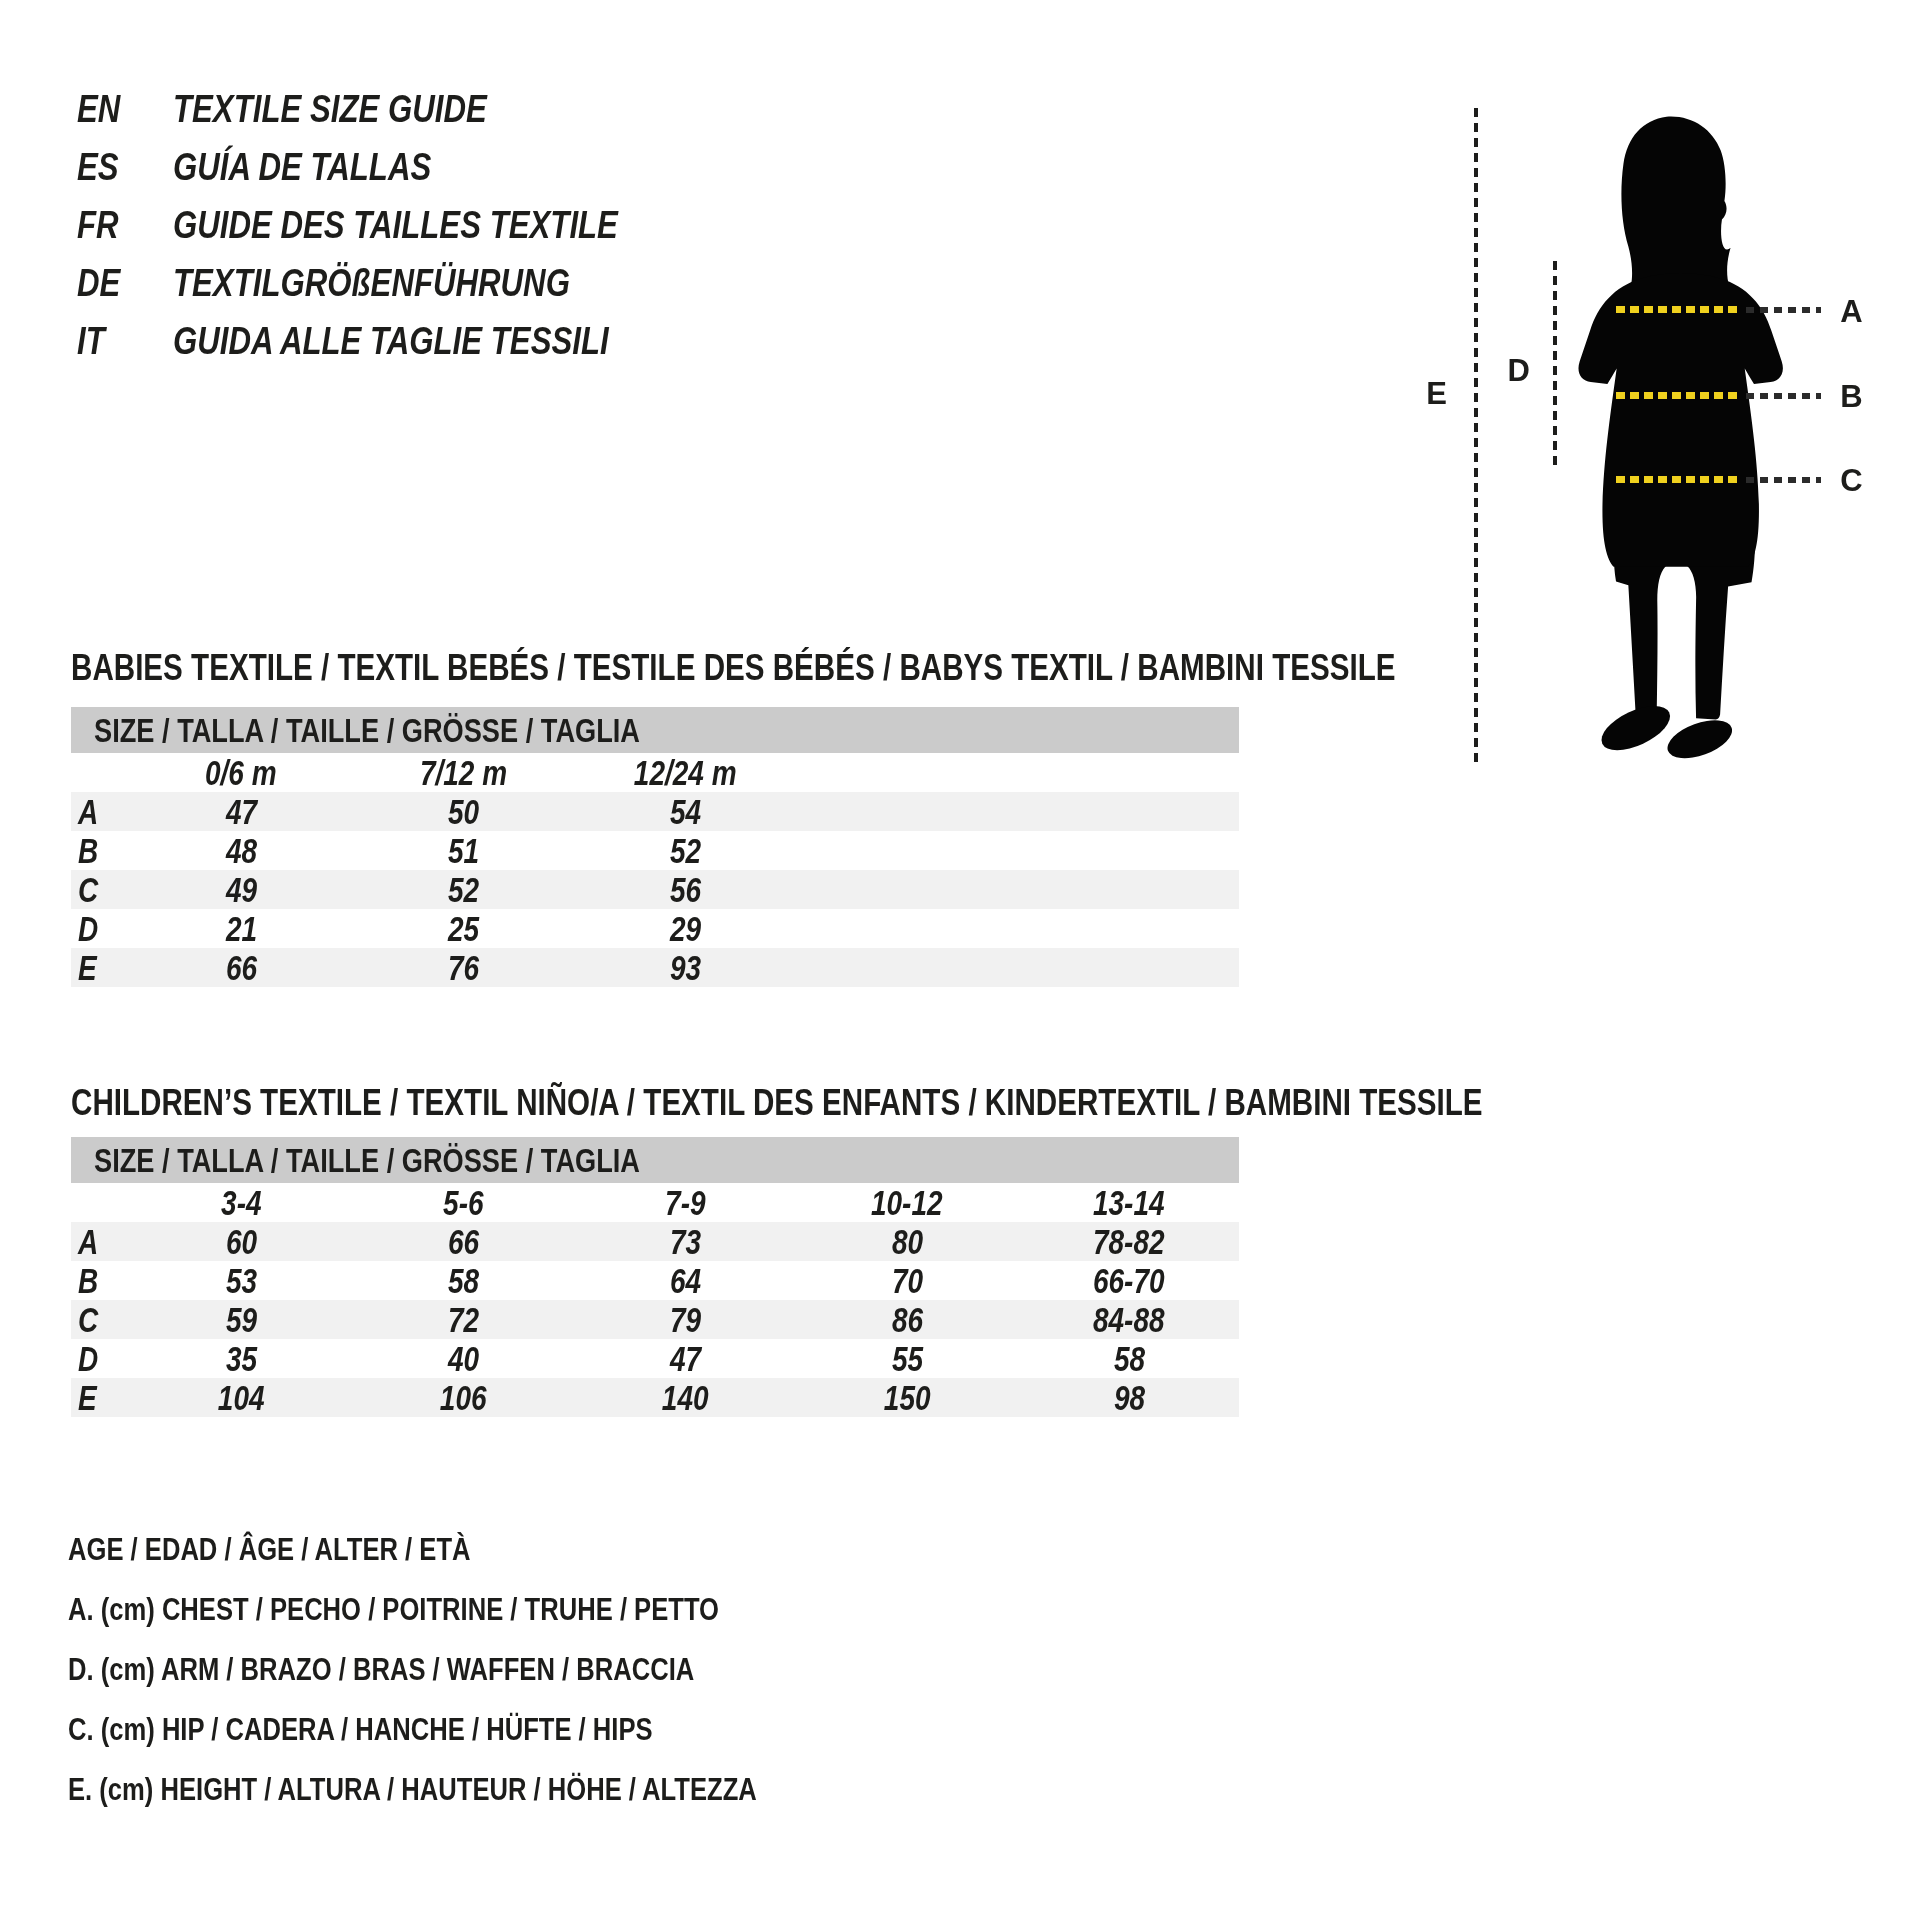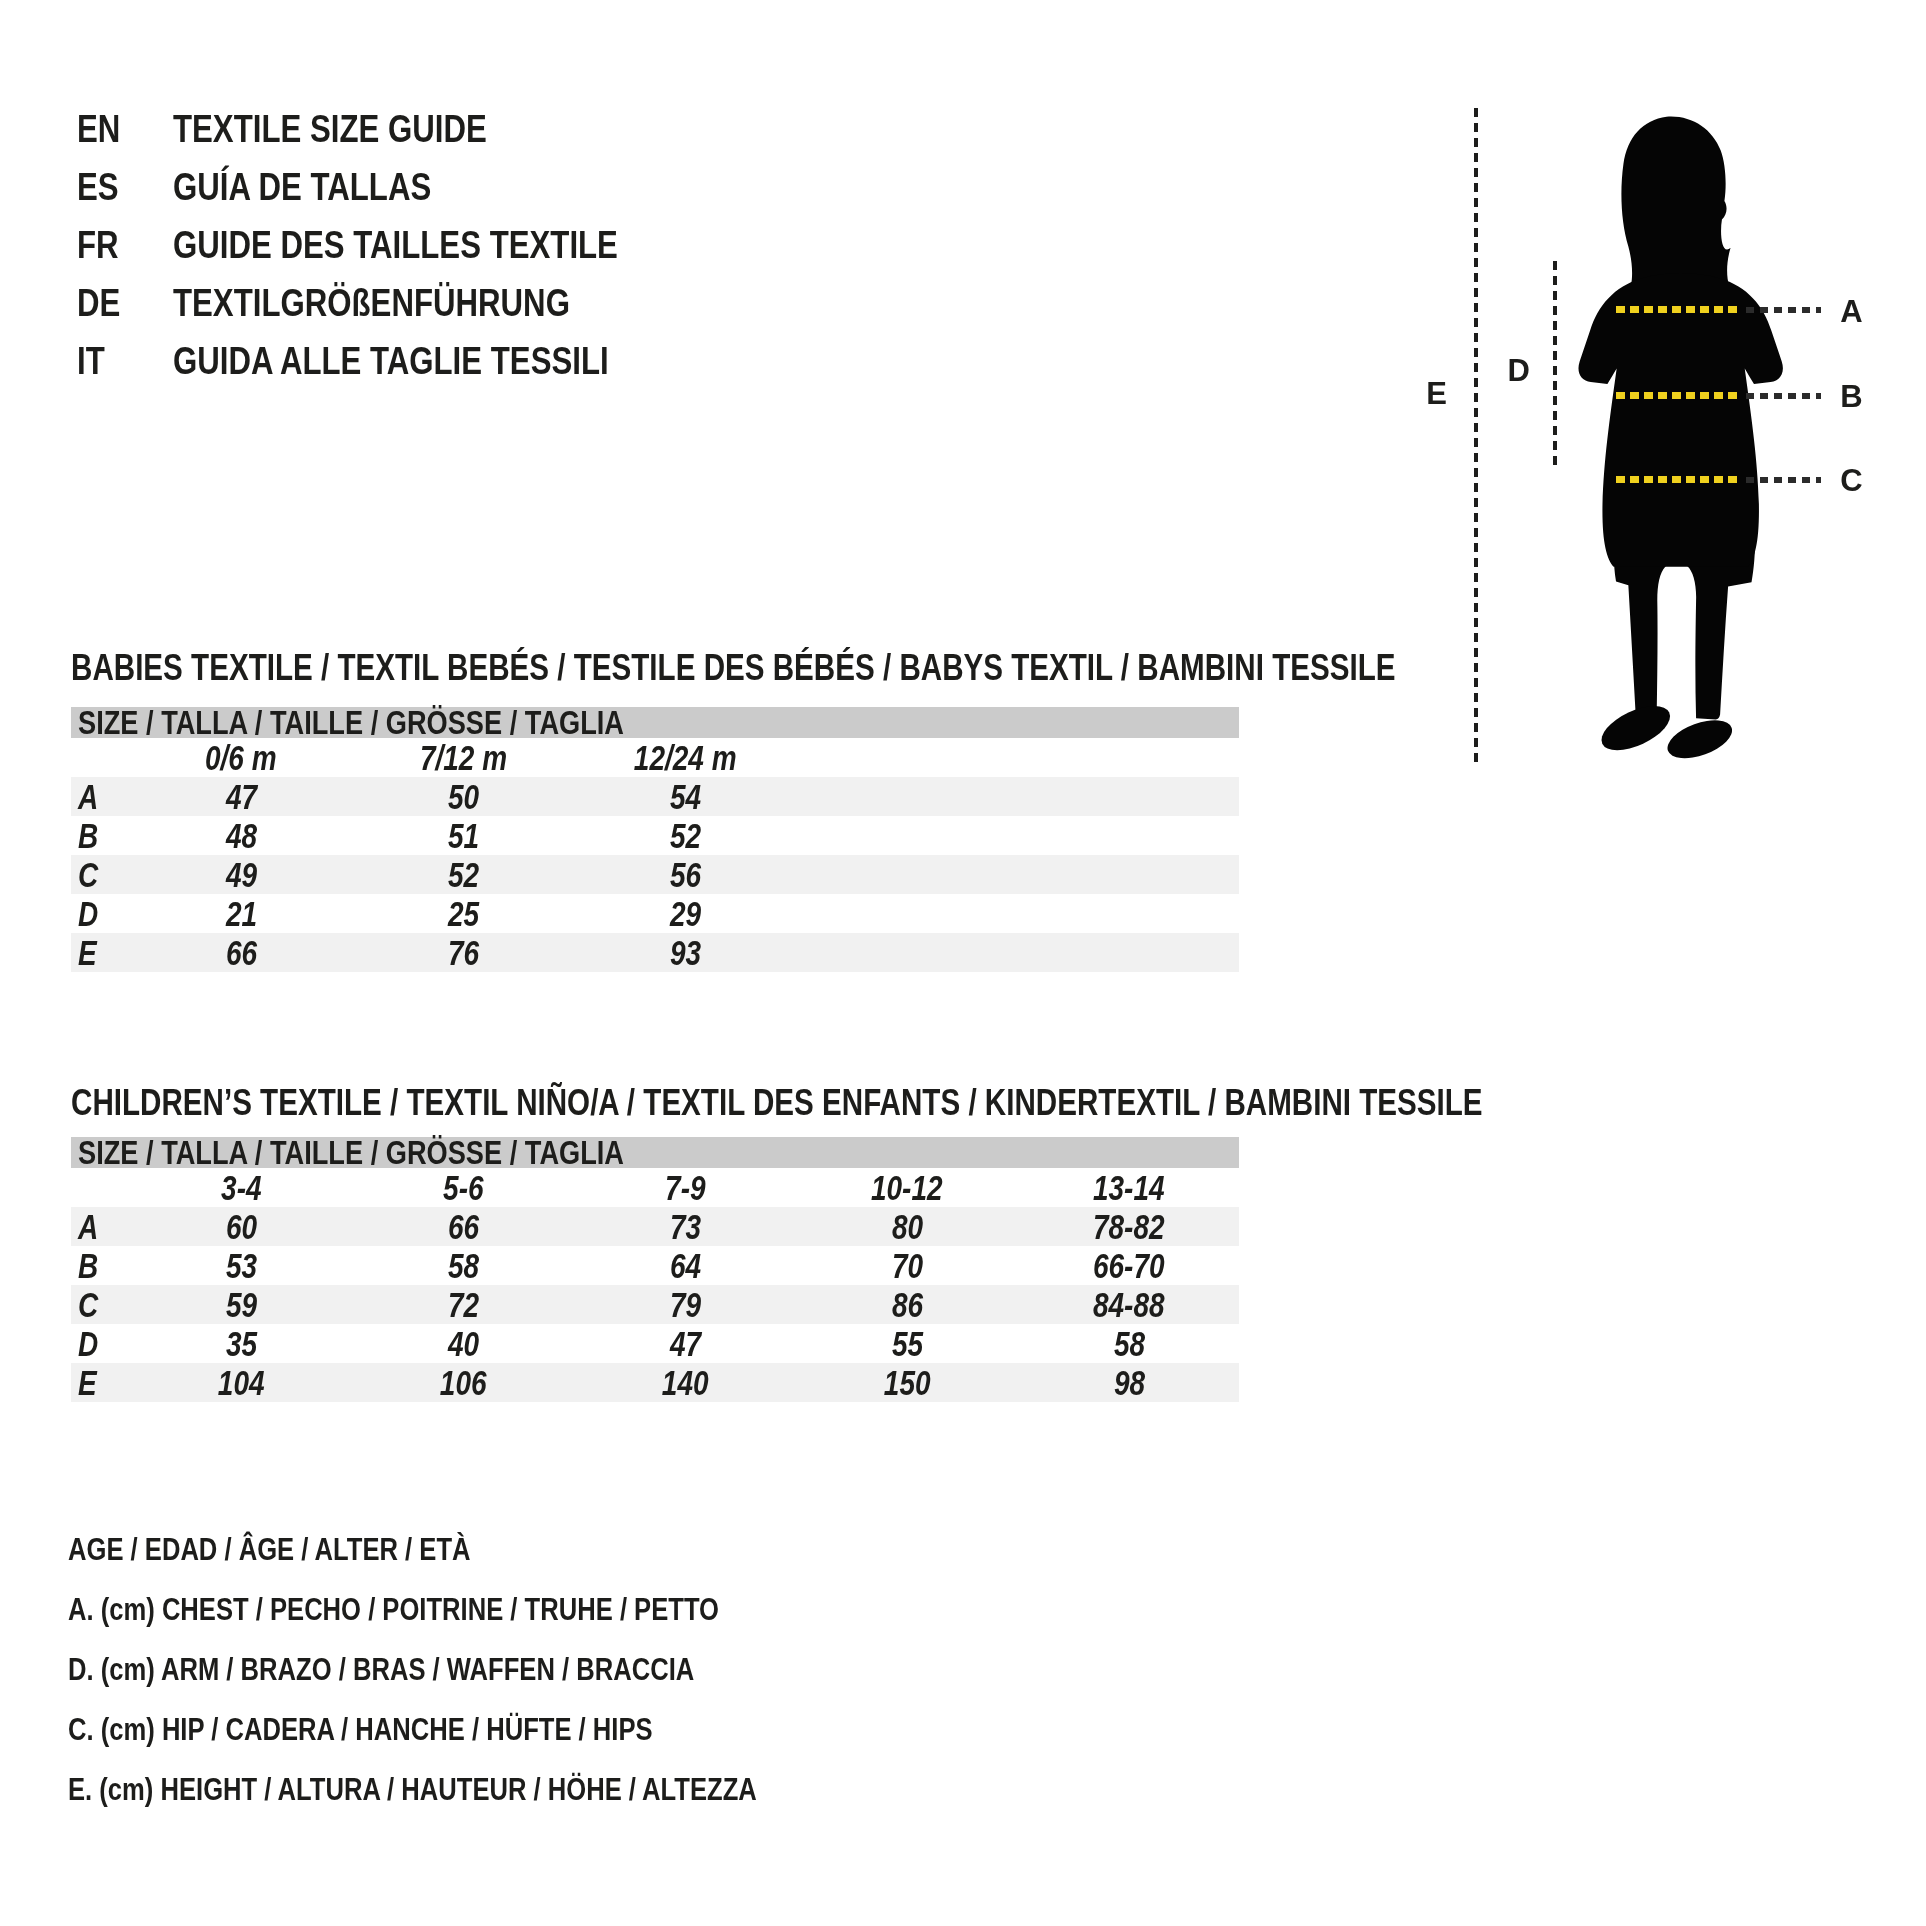--- a/index.html
+++ b/index.html
@@ -18,21 +18,21 @@
     color:var(--ink);
     font-family:"Liberation Sans","DejaVu Sans",sans-serif;
     font-weight:bold;
     overflow:hidden;
   }
   
   .cx{display:inline-block;transform:scaleX(0.8);transform-origin:0 50%;white-space:nowrap;}
   .cxc{display:inline-block;transform:scaleX(0.8);transform-origin:50% 50%;white-space:nowrap;}
 
   
-  .langs{position:absolute;left:77px;top:100px;}
+  .langs{position:absolute;left:77px;top:80px;font-style:italic;}
   .lang-row{display:flex;align-items:center;height:58px;font-size:39px;transform:scaleX(0.8);transform-origin:0 50%;white-space:nowrap;}
   .lang-code{display:inline-block;width:120px;}
   .lang-title{display:inline-block;}
 
   
   .fig{position:absolute;left:0;top:0;width:1926px;height:863px;}
   .sil{position:absolute;left:1574px;top:105px;width:222px;height:665px;}
   .vdash{position:absolute;width:4.3px;background:repeating-linear-gradient(to bottom,var(--ink) 0 8.6px,transparent 8.6px 15px);}
   .e-line{left:1474px;top:108px;height:658px;}
   .d-line{left:1553px;top:261px;height:206px;}
@@ -50,21 +50,21 @@
 
   
   .shead{position:absolute;left:71px;font-size:37px;line-height:37px;white-space:nowrap;}
   .shead-babies{top:649px;}
   .shead-children{top:1084px;}
 
   
   .sizetable{position:absolute;left:71px;width:1168px;font-size:35px;}
   .t-babies{top:707px;}
   .t-children{top:1137px;}
-  .size-bar{height:31px;background:var(--bar-gray);display:flex;align-items:center;padding-left:7px;font-size:34px;text-align:center;}
+  .size-bar{height:46px;background:var(--bar-gray);display:flex;align-items:center;padding-left:23px;font-size:34px;text-align:center;}
   .trow{display:grid;height:39px;align-items:center;}
   .t-babies .trow{grid-template-columns:59px 222px 222px 222px 1fr;}
   .t-children .trow{grid-template-columns:59px 222px 222px 222px 222px 222px;text-decoration:underline;}
   .trow.stripe{background:var(--stripe-gray);}
   .tcell{text-align:center;}
   .rlabel{text-align:left;padding-left:7.4px;}
 
   
   .legend{position:absolute;left:68px;top:1519px;}
   .legend-line{height:60px;display:flex;align-items:center;font-size:32px;white-space:nowrap;}

